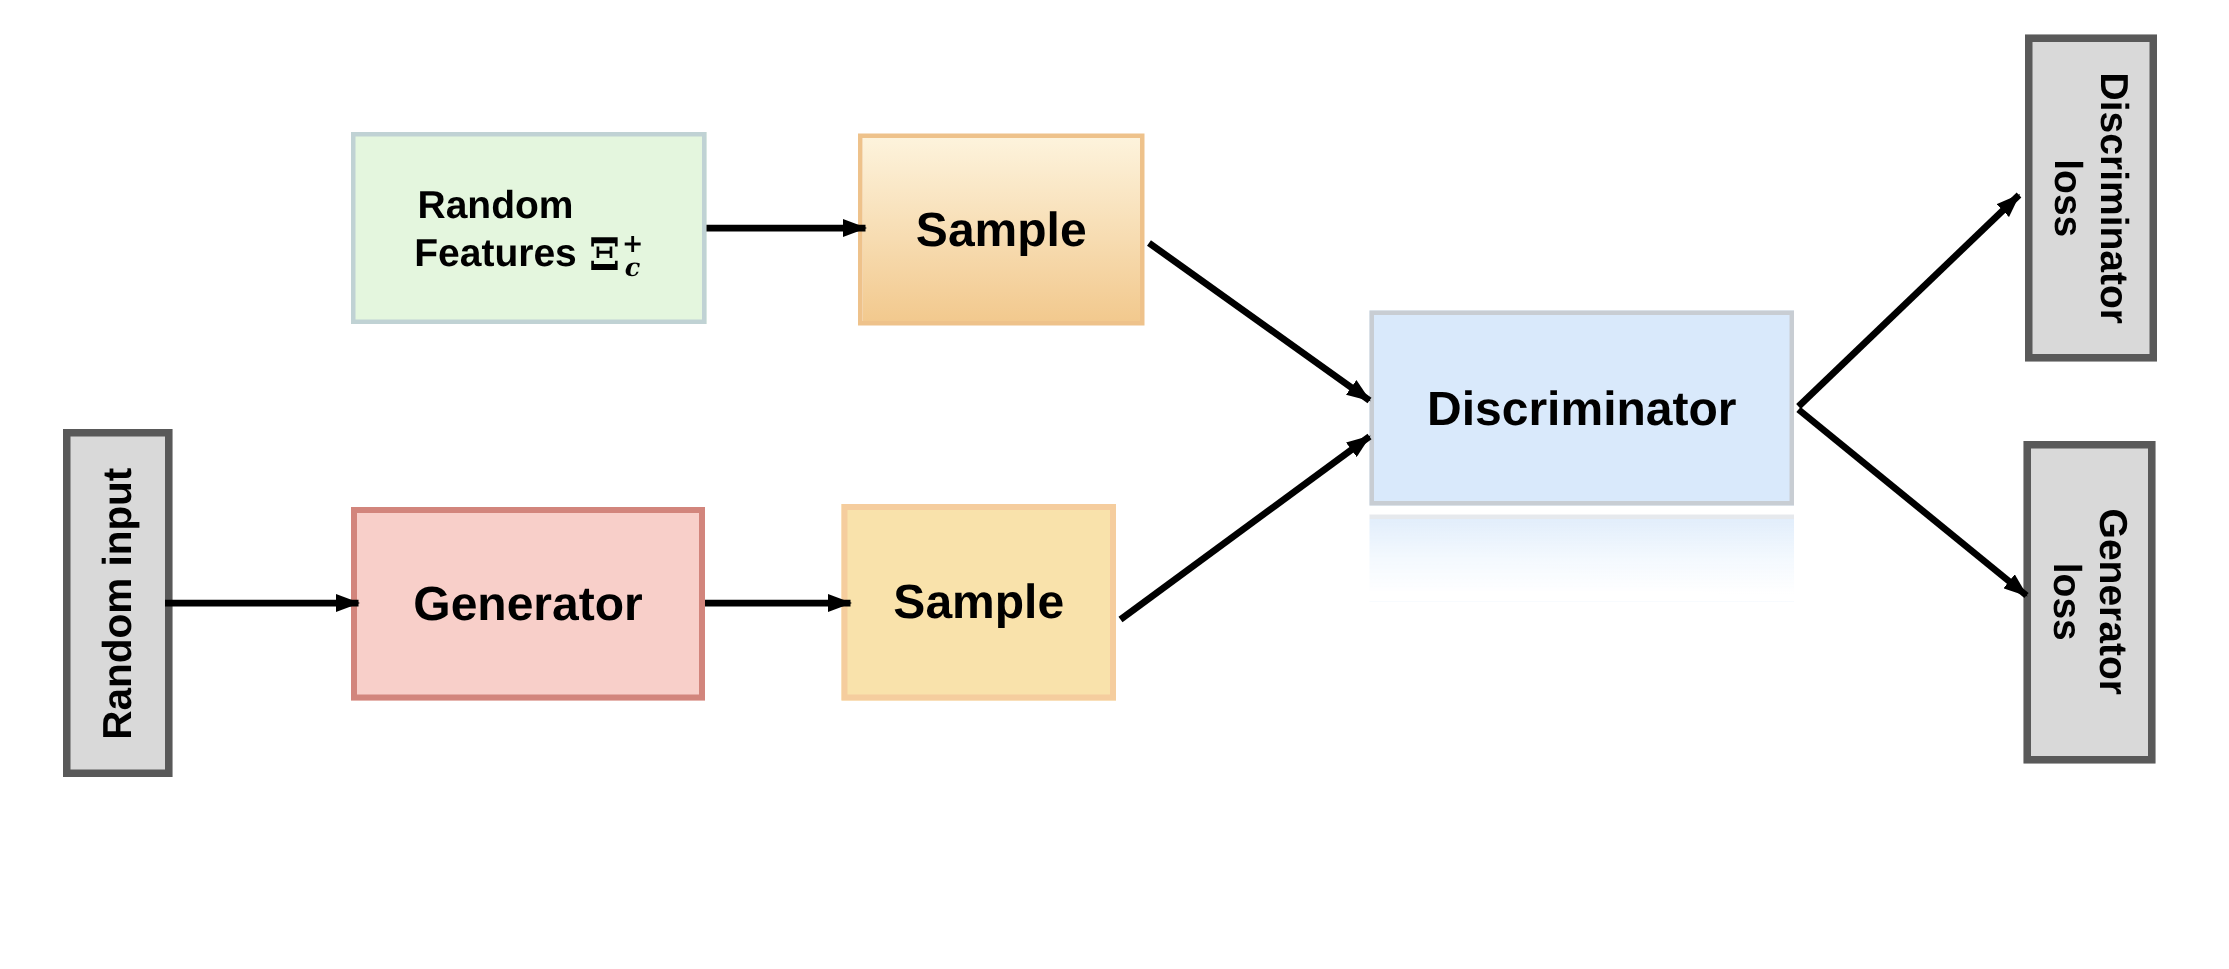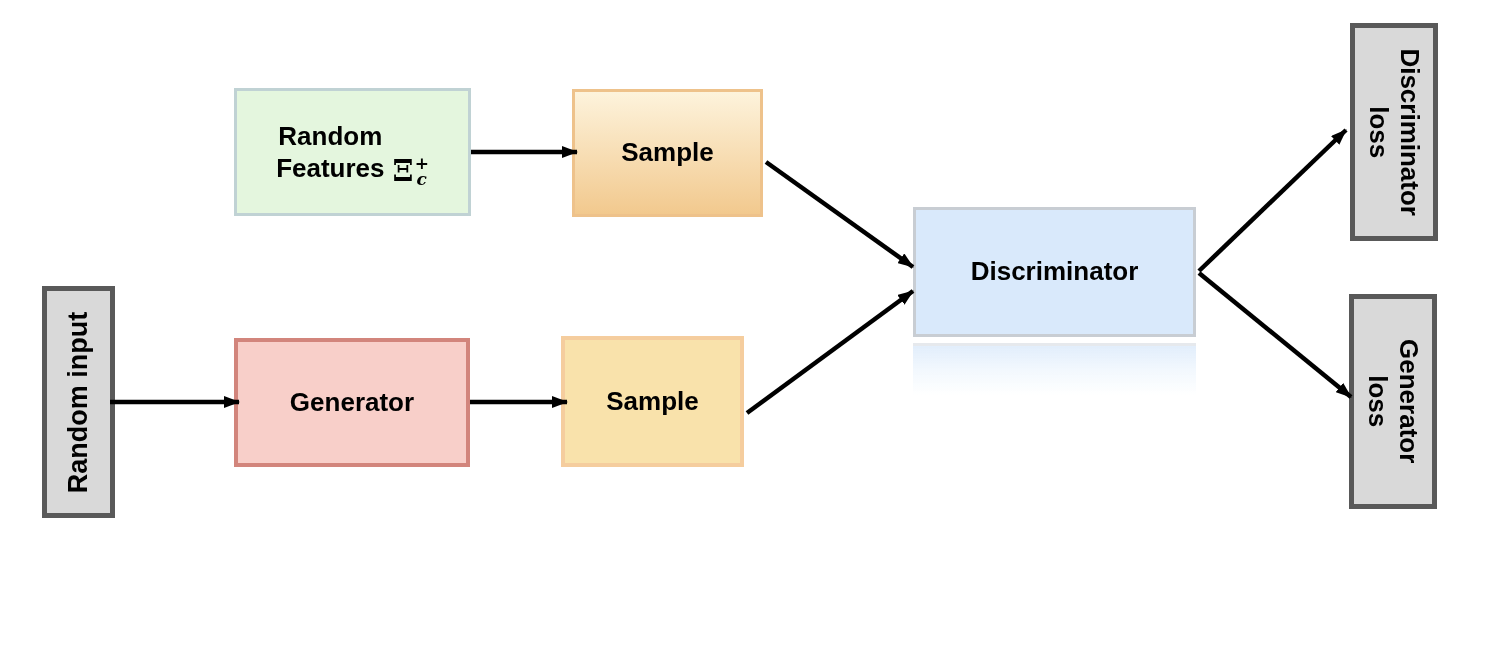--- a/index.html
+++ b/index.html
@@ -18,21 +18,21 @@
   .node {
     position: absolute;
     box-sizing: border-box;
     display: flex;
     align-items: center;
     justify-content: center;
     color: var(--text, #000000);
     font-weight: 700;
     text-align: center;
   }
-  .node-label { font-size: 26px; line-height: 1.15; white-space: nowrap; }
+  .node-label { font-size: 32px; line-height: 1.15; white-space: nowrap; }
 
   
   .decay-features {
     left: 234px; top: 88px; width: 237px; height: 128px;
     background: var(--green-fill, #e4f6de);
     border: 3px solid var(--green-border, #c0d2d4);
   }
   .decay-wrap { display: flex; align-items: flex-end; }
   .decay-lines { font-size: 26px; line-height: 1.25; }
   .xi-symbol {

